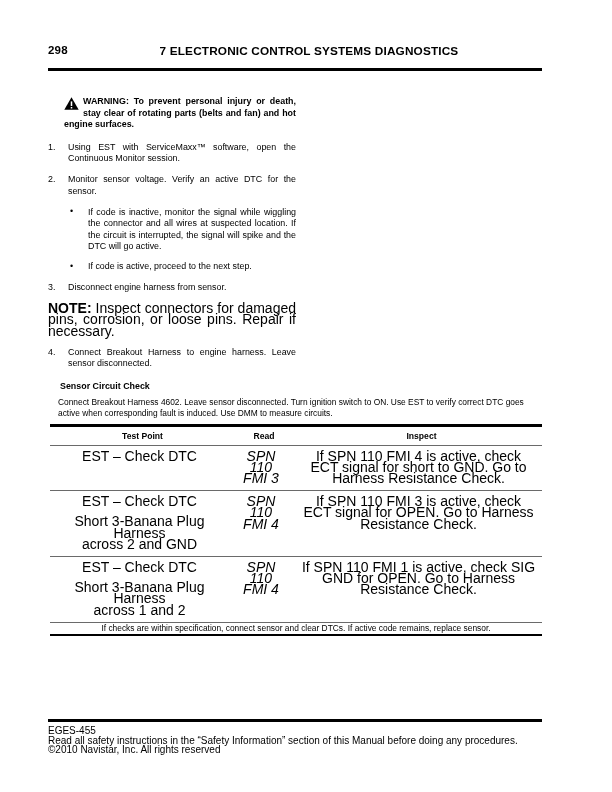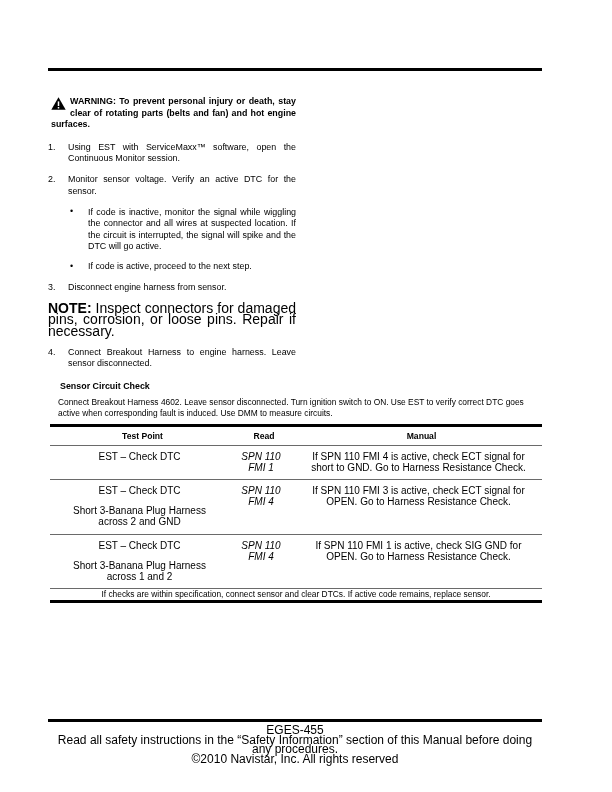--- a/index.html
+++ b/index.html
@@ -67,21 +67,21 @@
     top: 96px;
     width: 248px;
   }
 
   .warning {
     font-size: 8.9px;
     font-weight: bold;
     line-height: 11.6px;
     text-align: justify;
     text-justify: inter-word;
-    margin: 0 0 11px 3px;
+    margin: 0 0 11px 16px;
   }
   .warn-icon {
     float: left;
     width: 15px;
     height: 13px;
     margin: 0 4px 0 0;
     position: relative;
     top: 1px;
   }
   .warn-icon svg { display: block; }
@@ -174,21 +174,21 @@
   }
   .rule-thick { height: 2.2px; background: #000; }
   .rule-thin  { height: 1px;  background: #4a4a4a; }
 
   tr.hdr th {
     font-size: 8.6px;
     font-weight: bold;
     padding: 4px 0 4px 8px;
   }
   tr.body td {
-    font-size: 10px;
+    font-size: 14px;
     line-height: 11.2px;
     padding: 5px 6px 6px 8px;
   }
   td.c-spec { padding-left: 8px; font-style: italic; }
   td.c-comment { padding-left: 8px; padding-right: 4px; }
   .sub-line {
     display: block;
     margin-top: 9px;
   }
   .spec-l2 { display: block; }
@@ -209,31 +209,35 @@
     top: 719px;
     width: 494px;
     height: 2.6px;
     background: #000;
   }
   .footer {
     position: absolute;
     left: 48px;
     top: 726px;
     width: 494px;
-    text-align: center;
-    font-size: 12px;
+    text-align: left;
+    font-size: 10px;
     line-height: 9.6px;
   }
   .footer div { display: block; }
 </style>
 </head>
 <body>
 
 <div class="page">
 
+  <div class="header">
+    <span class="header-pageno">298</span>
+    <span class="header-title">7  ELECTRONIC CONTROL SYSTEMS DIAGNOSTICS</span>
+  </div>
   <div class="header-rule"></div>
 
   <div class="col">
 
     <p class="warning">
       <span class="warn-icon">
         <svg width="15" height="13" viewBox="0 0 15 13" xmlns="http://www.w3.org/2000/svg">
           <polygon points="7.5,0.3 14.7,12.7 0.3,12.7" fill="#000000"></polygon>
           <rect x="6.75" y="4.4" width="1.5" height="4.6" fill="#ffffff"></rect>
           <rect x="6.75" y="10.0" width="1.5" height="1.5" fill="#ffffff"></rect>
@@ -293,35 +297,35 @@
       </colgroup>
       <tbody>
         <tr>
           <td colspan="3">
               <div class="rule-thick"></div>
             </td>
         </tr>
         <tr class="hdr">
           <th>Test Point</th>
           <th>Read</th>
-          <th>Manual</th>
+          <th>Inspect</th>
         </tr>
         <tr class="sep">
           <td colspan="3">
               <div class="rule-thin"></div>
             </td>
         </tr>
 
         <tr class="body">
           <td class="c-testpoint">
             <span>EST – Check DTC</span>
           </td>
           <td class="c-spec">
             <span class="spec-l2">SPN  110</span>
-            <span class="spec-l2">FMI 1</span>
+            <span class="spec-l2">FMI 3</span>
           </td>
           <td class="c-comment">If SPN 110 FMI 4 is active, check ECT signal for short to GND. Go to Harness Resistance Check.</td>
         </tr>
         <tr class="sep">
           <td colspan="3">
               <div class="rule-thin"></div>
             </td>
         </tr>
 
         <tr class="body">

